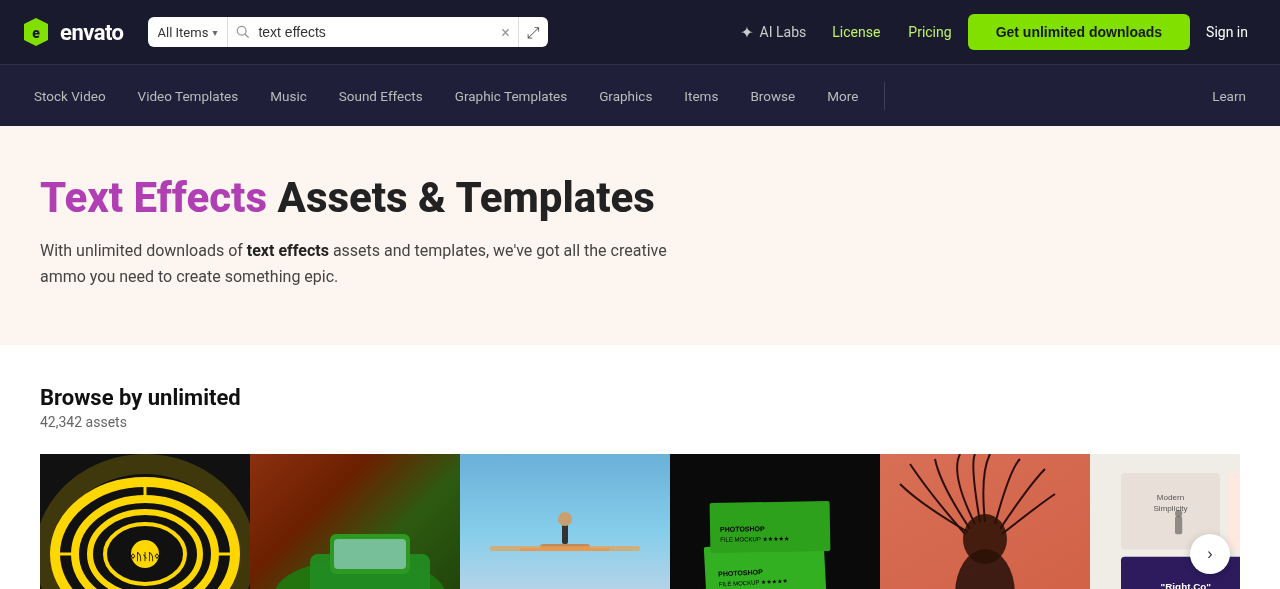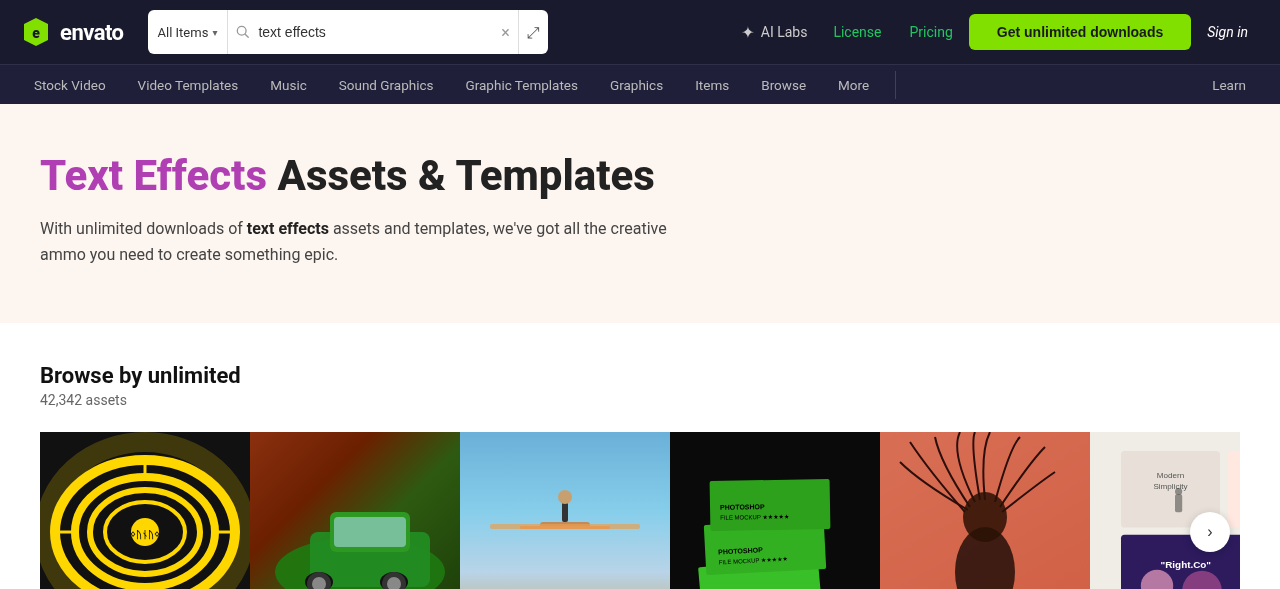--- a/index.html
+++ b/index.html
@@ -32,21 +32,21 @@
       letter-spacing: -0.5px;
     }
     .search-bar {
       display: flex;
       align-items: center;
       background: #fff;
       border-radius: 6px;
       overflow: hidden;
       flex: 1;
       max-width: 400px;
-      height: 44px;
+      height: 30px;
       margin-left: 8px;
     }
     .search-dropdown {
       display: flex;
       align-items: center;
       padding: 0 10px;
       border-right: 1px solid #ddd;
       cursor: pointer;
       font-size: 13px;
       color: #333;
@@ -101,21 +101,21 @@
       font-size: 14px;
       cursor: pointer;
       padding: 6px 10px;
       border-radius: 4px;
       text-decoration: none;
     }
     .ai-icon {
       font-size: 16px;
     }
     .nav-link {
-      color: #22c55e;
+      color: #bef264;
       font-size: 14px;
       text-decoration: none;
       padding: 6px 12px;
       border-radius: 4px;
     }
     .get-unlimited-btn {
       background: #82e000;
       color: #1a1a1a;
       font-size: 14px;
       font-weight: 700;
@@ -123,30 +123,29 @@
       border-radius: 6px;
       padding: 10px 28px;
       cursor: pointer;
       white-space: nowrap;
     }
     .sign-in-link {
       color: #fff;
       font-size: 14px;
       text-decoration: none;
       padding: 6px 12px;
-      font-style: italic;
     }
 
     
     .secondary-nav {
       background: #1f1f3a;
       display: flex;
       align-items: center;
       padding: 14px 20px;
-      height: 40px;
+      height: 62px;
       gap: 4px;
       border-top: 1px solid rgba(255,255,255,0.08);
     }
     .secondary-nav-link {
       color: #bbb;
       font-size: 13.5px;
       text-decoration: none;
       padding: 6px 14px;
       border-radius: 4px;
       white-space: nowrap;
@@ -313,21 +312,21 @@
     <a class="nav-link" href="#">Pricing</a>
     <button class="get-unlimited-btn">Get unlimited downloads</button>
     <a class="sign-in-link" href="#">Sign in</a>
   </div>
 </nav>
 
 <nav class="secondary-nav">
   <a class="secondary-nav-link" href="#">Stock Video</a>
   <a class="secondary-nav-link" href="#">Video Templates</a>
   <a class="secondary-nav-link" href="#">Music</a>
-  <a class="secondary-nav-link" href="#">Sound Graphics</a>
+  <a class="secondary-nav-link" href="#">Sound Effects</a>
   <a class="secondary-nav-link" href="#">Graphic Templates</a>
   <a class="secondary-nav-link" href="#">Graphics</a>
   <a class="secondary-nav-link" href="#">Items</a>
   <a class="secondary-nav-link" href="#">Browse</a>
   <a class="secondary-nav-link" href="#">More</a>
   <div class="secondary-nav-separator"></div>
   <a class="learn-link" href="#">Learn</a>
 </nav>
 
 <section class="hero">

